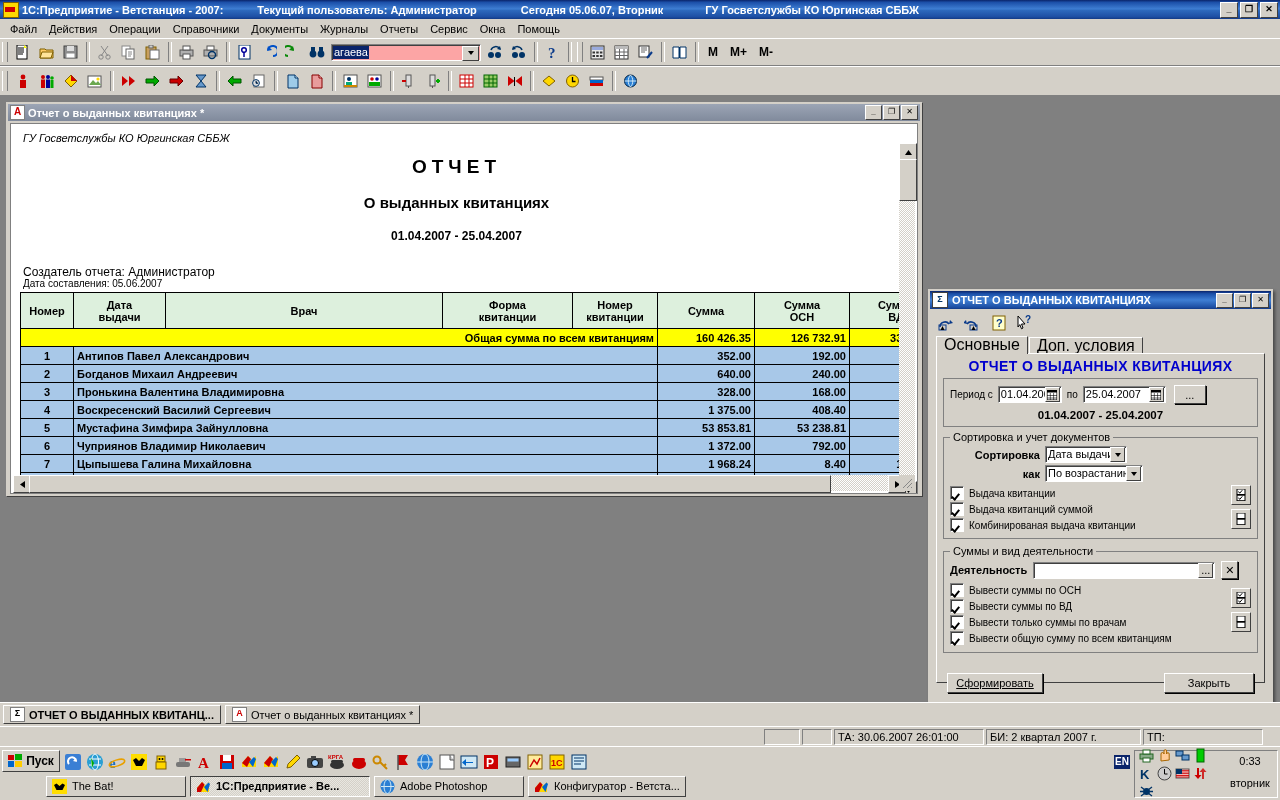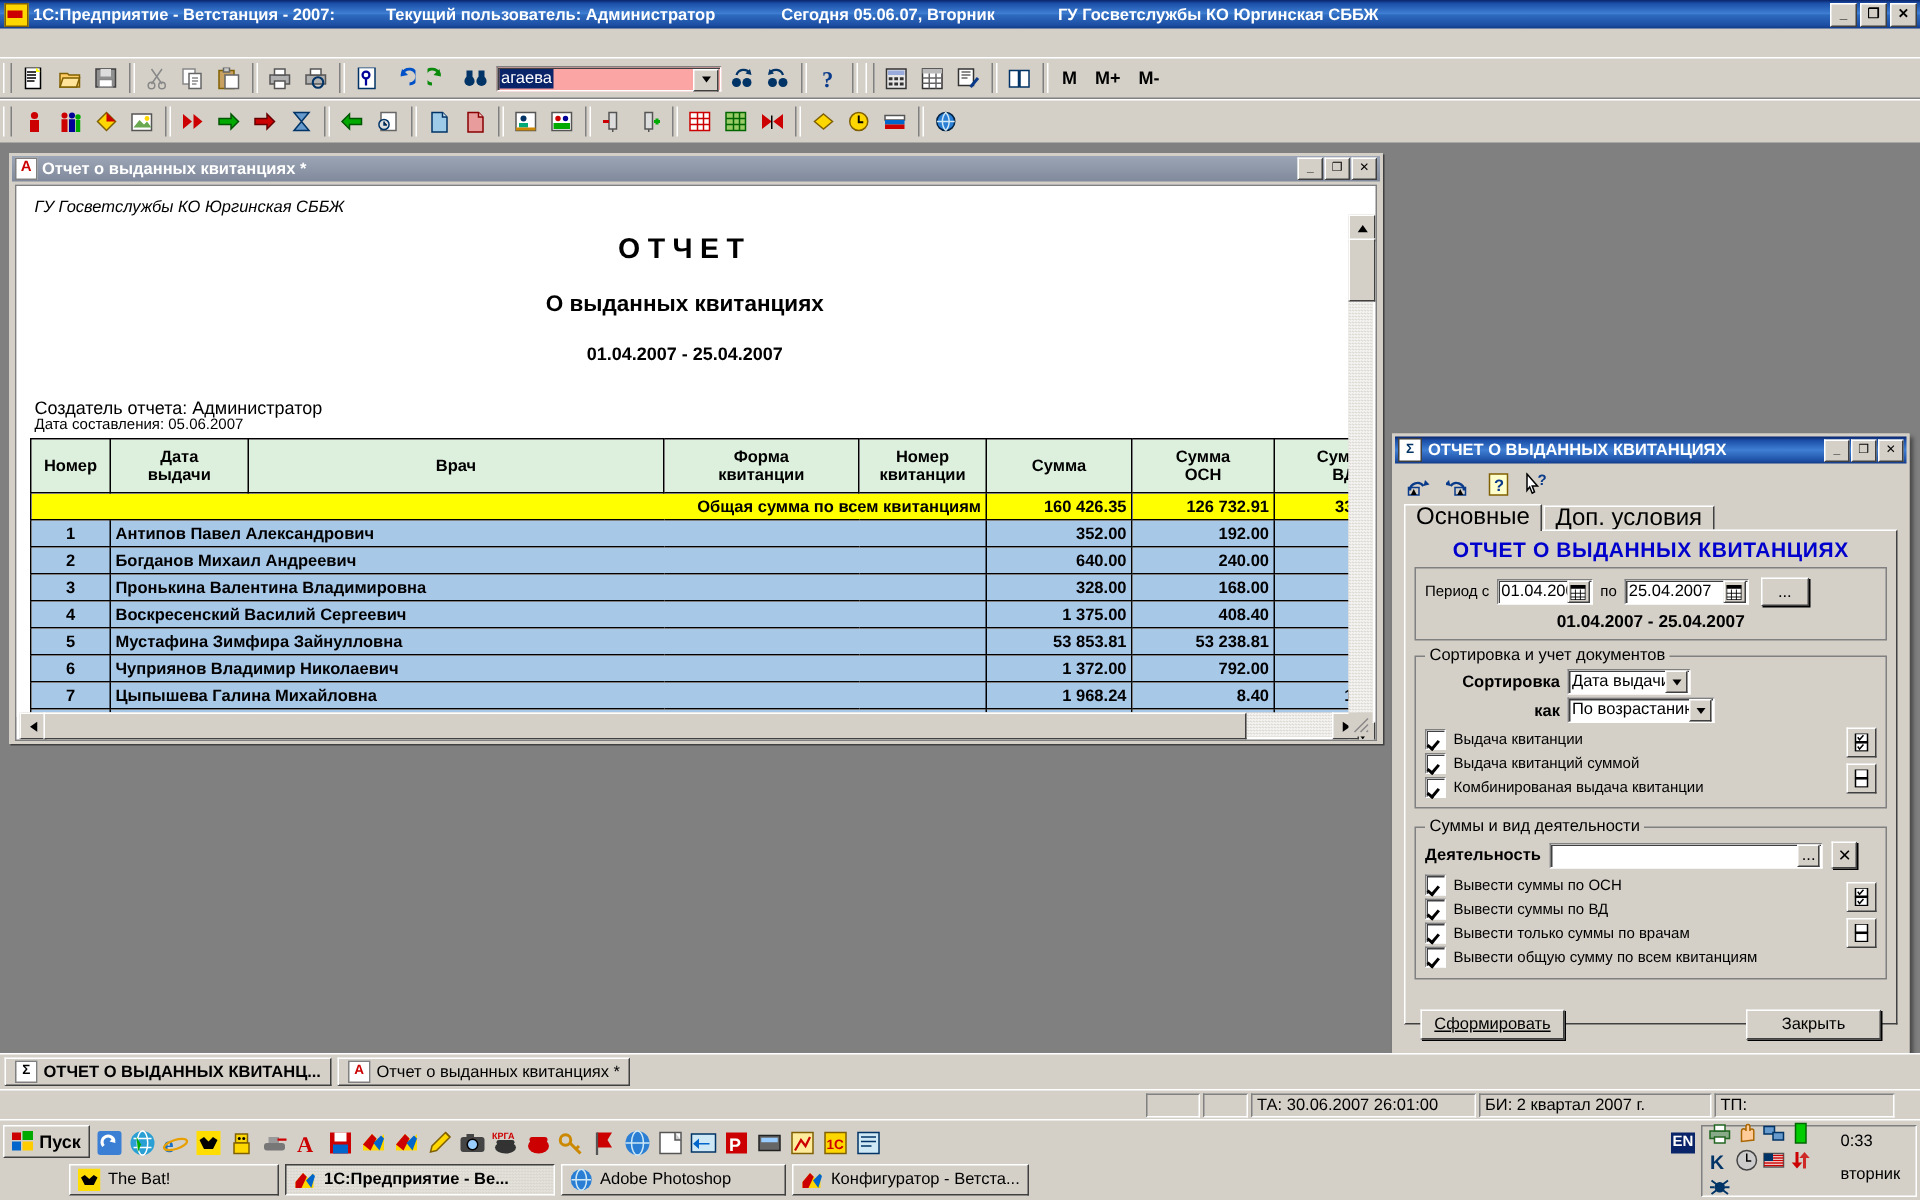--- a/index.html
+++ b/index.html
@@ -231,21 +231,21 @@
   .ttask{height:21px;min-width:140px;background:#d4d0c8;border:1px solid #fff;border-right-color:#404040;border-bottom-color:#404040;
     display:flex;align-items:center;padding:0 5px;margin-right:4px;font-size:11px;box-sizing:border-box;}
   .ttask.act{background:repeating-conic-gradient(#d4d0c8 0% 25%,#e8e6e0 0% 50%) 0 0/2px 2px;
     border:1px solid #404040;border-right-color:#fff;border-bottom-color:#fff;font-weight:bold;}
   .ttask .ti{width:15px;height:15px;margin-right:5px;flex:0 0 auto;position:relative;}
   .tray{position:absolute;right:2px;top:3px;width:144px;height:48px;
     border:1px solid #808080;border-right-color:#fff;border-bottom-color:#fff;box-sizing:border-box;
     display:flex;align-items:center;}
   .trayicons{display:flex;flex-wrap:wrap;width:88px;padding-left:3px;align-content:center;}
   .tri{width:16px;height:16px;margin:1px;position:relative;flex:0 0 auto;}
-  .clockbox{position:absolute;right:4px;top:4px;width:46px;font-size:11px;}
+  .clockbox{position:absolute;right:4px;top:4px;width:46px;text-align:center;font-size:11px;}
   .clockbox .d2{margin-top:10px;}
   .enbox{position:absolute;right:150px;top:8px;width:16px;height:14px;background:#0a246a;color:#fff;
     font-size:10px;font-weight:bold;text-align:center;line-height:14px;}
 </style>
 </head>
 <body>
 
 <div class="app">
 
   <div class="titlebar">
@@ -254,20 +254,32 @@
     <span class="tb-seg tb-s2">Текущий пользователь: Администратор</span>
     <span class="tb-seg tb-s3">Сегодня 05.06.07, Вторник</span>
     <span class="tb-seg tb-s4">ГУ Госветслужбы КО Юргинская СББЖ</span>
     <span class="tb-btns">
       <span class="sysbtn">_</span>
       <span class="sysbtn">❐</span>
       <span class="sysbtn">✕</span>
     </span>
   </div>
 
+  <div class="menubar">
+    <span class="mi">Файл</span>
+    <span class="mi">Действия</span>
+    <span class="mi">Операции</span>
+    <span class="mi">Справочники</span>
+    <span class="mi">Документы</span>
+    <span class="mi">Журналы</span>
+    <span class="mi">Отчеты</span>
+    <span class="mi">Сервис</span>
+    <span class="mi">Окна</span>
+    <span class="mi">Помощь</span>
+  </div>
 
   <div class="toolbar tbar1">
     <span class="grip"></span>
 
     <span class="tbtn">
         <span class="ic">
       <svg width="16" height="15">
             <rect x="2" y="0" width="10" height="14" fill="#fff" stroke="#000"></rect>
             <path d="M3 3h6M3 5h6M3 7h6M3 9h5" stroke="#000"></path>
             <path d="M9 0l3 3h-3z" fill="#ff0"></path>

